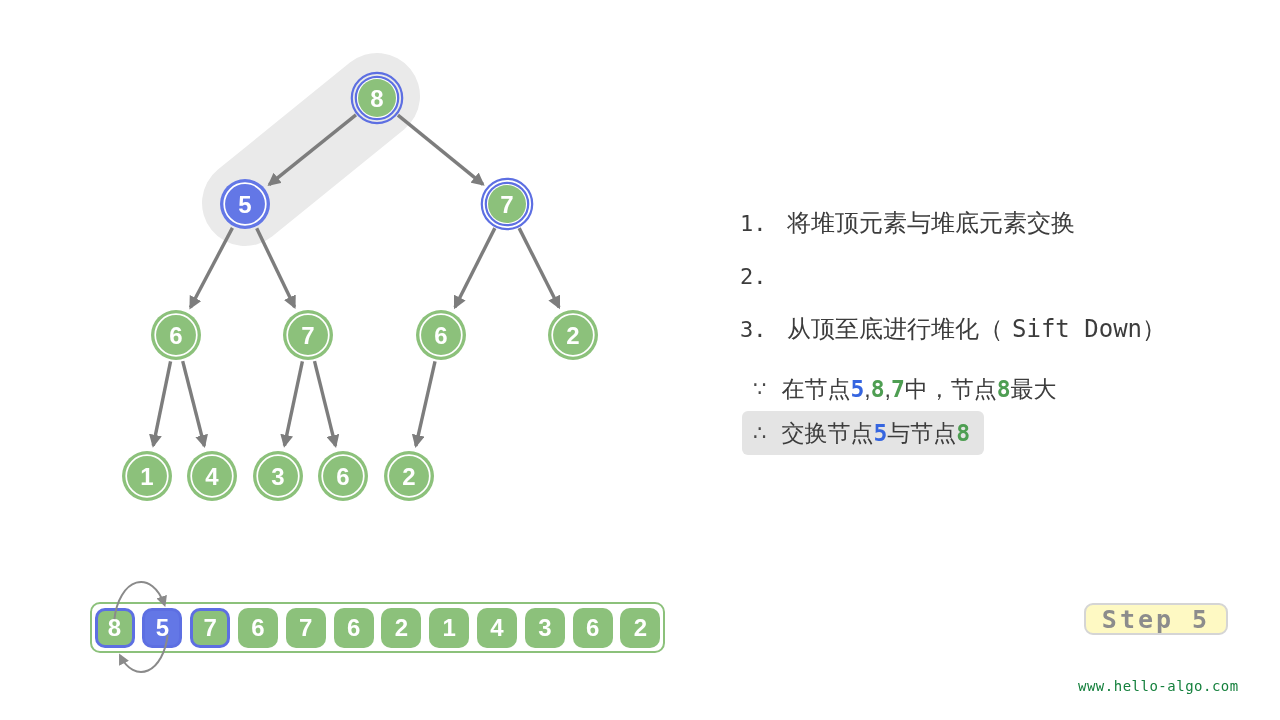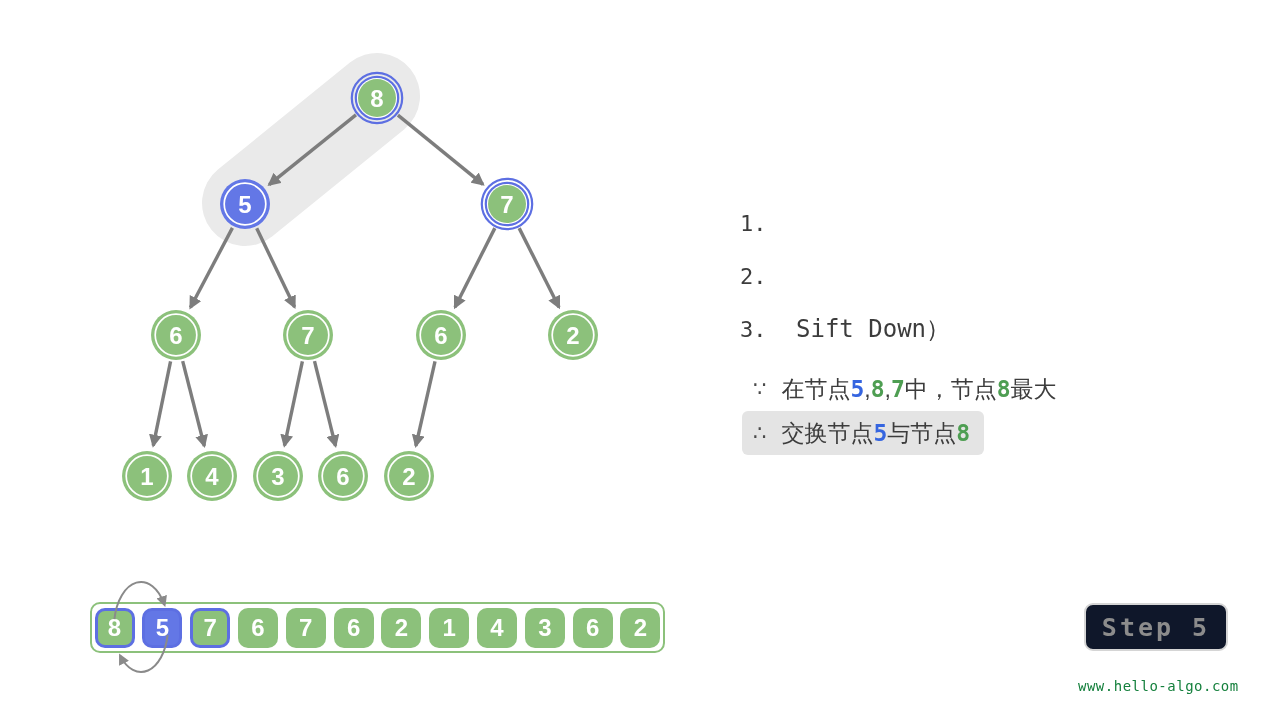--- a/index.html
+++ b/index.html
@@ -30,22 +30,22 @@
   #array{position:absolute;left:90px;top:602px;width:575px;height:51px;box-sizing:border-box;
          border:2.5px solid #8cc17b;border-radius:10px;background:#fff;
          display:flex;align-items:center;justify-content:space-between;padding:0 2.5px;z-index:1;}
   .cell{width:40px;height:40px;box-sizing:border-box;border-radius:10px;background:#8cc17b;
         display:flex;align-items:center;justify-content:center;
         color:#fff;font-size:24px;font-weight:bold;}
   .cell.blue-border{border:3px solid #5d6fe2;}
   .cell.blue-fill{background:#6377e6;border:3px solid #5d6fe2;}
 
   
-  #step-badge{position:absolute;left:1084px;top:603px;width:144px;height:48px;box-sizing:border-box;
-              background:#0f172a;border:2px solid #d5d5d5;border-radius:9px;
+  #step-badge{position:absolute;left:1084px;top:603px;width:144px;height:32px;box-sizing:border-box;
+              background:#fef9c3;border:2px solid #d5d5d5;border-radius:9px;
               display:flex;align-items:center;justify-content:center;
               font-family:"DejaVu Sans Mono",monospace;font-size:25px;font-weight:bold;
               color:#8c8c8c;letter-spacing:3px;text-align:right;}
   #watermark{position:absolute;left:1078px;top:678px;font-family:"DejaVu Sans Mono",monospace;
              font-size:14px;color:#15803d;letter-spacing:0.5px;}
 </style>
 </head>
 <body>
 
 <div id="page">
@@ -133,26 +133,28 @@
         <circle cx="409" cy="476" r="20.8" fill="none" stroke="#ffffff" stroke-width="1.7"></circle>
         <text x="409" y="484.5" text-anchor="middle" fill="#ffffff" font-size="24" font-weight="bold" font-family="&quot;Liberation Sans&quot;,sans-serif">2</text>
       </g>
       <path d="M 114.4 619.2 A 27 45 0 0 1 164.4 604.5" fill="none" stroke="#8a8a8a" stroke-width="2" marker-end="url(#swaparrow)"></path>
       <path d="M 167.6 634.8 A 27 45 0 0 1 120.3 655.9" fill="none" stroke="#8a8a8a" stroke-width="2" marker-end="url(#swaparrow)"></path>
     </svg>
 
   <div id="steps">
       <div class="step-item">
         <span class="step-num">1.</span>
+        <span class="seg-dark">将堆顶元素与堆底元素交换</span>
       </div>
       <div class="step-item">
         <span class="step-num">2.</span>
       </div>
       <div class="step-item">
         <span class="step-num">3.</span>
+        <span class="seg-dark">从顶至底进行堆化（</span>
         <span class="seg-dark mono">Sift Down</span>
         <span class="seg-dark">）</span>
       </div>
     </div>
   <div id="because">
       <span class="reason-symbol">∵</span>
       <span class="seg-dark">在节点 </span>
       <span class="seg-blue">5</span>
       <span class="seg-dark">, </span>
       <span class="seg-green">8</span>

